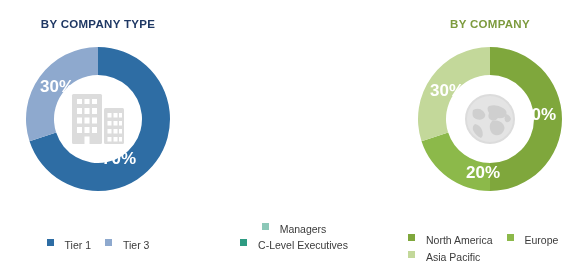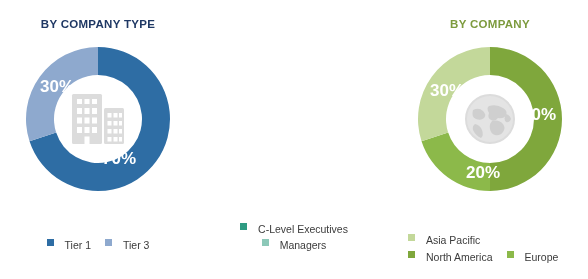--- a/index.html
+++ b/index.html
@@ -158,26 +158,26 @@
       <div class="legend-item">
         <span class="swatch" style="background:#8EA9CE"></span>
         <span>Tier 3</span>
       </div>
     </div>
   </div>
 
   <div class="panel">
     <div class="legend">
       <div class="legend-item">
+        <span class="swatch" style="background:#8CC8B8"></span>
+        <span>Managers</span>
+      </div>
+      <div class="legend-item">
         <span class="swatch" style="background:#2E9B82"></span>
         <span>C-Level Executives</span>
-      </div>
-      <div class="legend-item">
-        <span class="swatch" style="background:#8CC8B8"></span>
-        <span>Managers</span>
       </div>
     </div>
   </div>
 
   <div class="panel">
     <div class="panel-title" style="color: rgb(125, 155, 62);">BY COMPANY</div>
     <div class="donut-wrap">
       <svg class="donut" viewBox="0 0 160 160">
         <g id="seg-p2">
             <path d="M80 8 A72 72 0 0 1 80 152 L80 124 A44 44 0 0 0 80 36 Z" fill="#7FA73C"></path>
@@ -198,30 +198,30 @@
           <circle cx="29" cy="29" r="24" fill="none" stroke="#DCDCDC" stroke-width="2"></circle>
         </svg>
       </div>
       <div class="pct" style="left:112px;top:66px;">50%</div>
       <div class="pct" style="left:56px;top:124px;">20%</div>
       <div class="pct" style="left:20px;top:42px;">30%</div>
     </div>
     <div class="legend two-row">
       <div class="legend-row">
         <div class="legend-item">
-          <span class="swatch" style="background:#C3D89A"></span>
-          <span>Asia Pacific</span>
-        </div>
-      </div>
-      <div class="legend-row">
-        <div class="legend-item">
           <span class="swatch" style="background:#7FA73C"></span>
           <span>North America</span>
         </div>
         <div class="legend-item">
           <span class="swatch" style="background:#8CB94A"></span>
           <span>Europe</span>
         </div>
       </div>
+      <div class="legend-row">
+        <div class="legend-item">
+          <span class="swatch" style="background:#C3D89A"></span>
+          <span>Asia Pacific</span>
+        </div>
+      </div>
     </div>
   </div>
 
 </div>
 
 </body></html>

